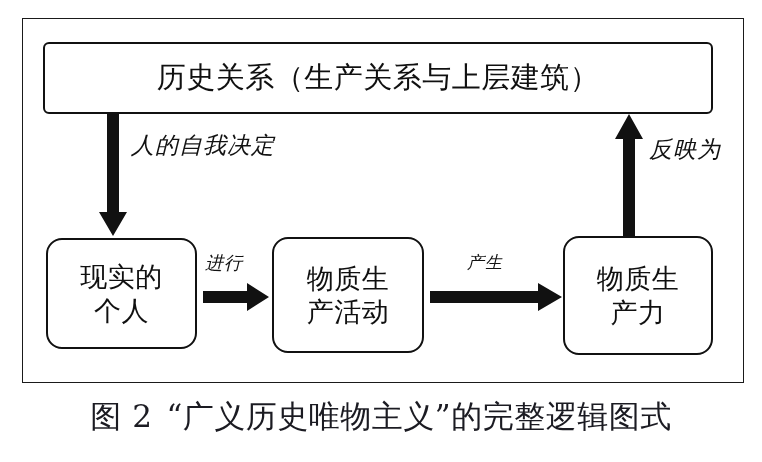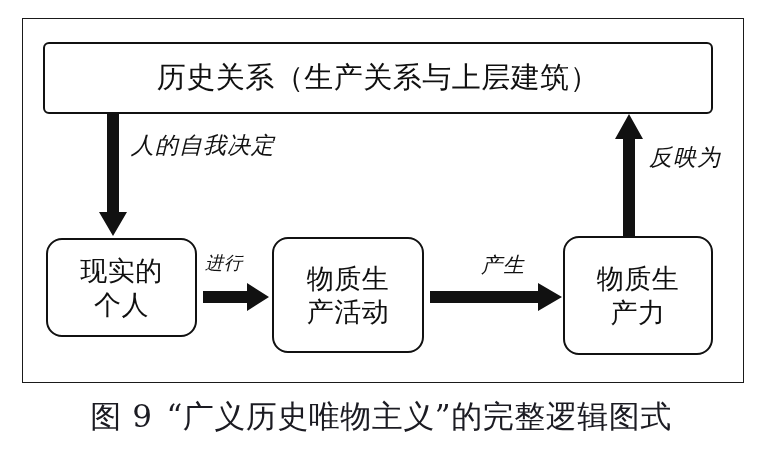--- a/index.html
+++ b/index.html
@@ -62,21 +62,21 @@
   }
   #node-historical-relations .node-label {
     font-size: 29px;
     line-height: 1.1;
   }
 
   #node-real-individuals {
     left: 46px;
     top: 238px;
     width: 151px;
-    height: 99px;
+    height: 111px;
   }
   #node-material-production-activity {
     left: 272px;
     top: 237px;
     width: 152px;
     height: 116px;
   }
   #node-material-productive-forces {
     left: 563px;
     top: 236px;
@@ -132,32 +132,30 @@
   }
   #label-self-determination {
     left: 131px;
     top: 130px;
     font-size: 23px;
   }
   #label-reflected-as {
     left: 649px;
     top: 134px;
     font-size: 23px;
-    margin-top: 8px;
   }
   #label-carries-out {
     left: 205px;
     top: 251px;
     font-size: 18px;
   }
   #label-produces {
     left: 467px;
     top: 251px;
-    font-size: 21px;
-    margin-left: 14px;
+    font-size: 17px;
   }
 
   
   #figure-caption {
     position: absolute;
     left: 0;
     top: 396px;
     width: 762px;
     text-align: center;
     font-family: "DejaVu Serif", "Liberation Serif", serif;
@@ -218,16 +216,16 @@
     </svg>
   </div>
   <div class="edge-label" id="label-produces">产生</div>
 
   <div class="node-box row-node" id="node-material-productive-forces">
     <span class="node-label">物质生
 产力</span>
   </div>
 
   <div id="figure-caption">
-    <span class="caption-index">图 9</span><span class="caption-text">“广义历史唯物主义”的完整逻辑图式</span>
+    <span class="caption-index">图 2</span><span class="caption-text">“广义历史唯物主义”的完整逻辑图式</span>
   </div>
 
 </div>
 
 </body></html>

